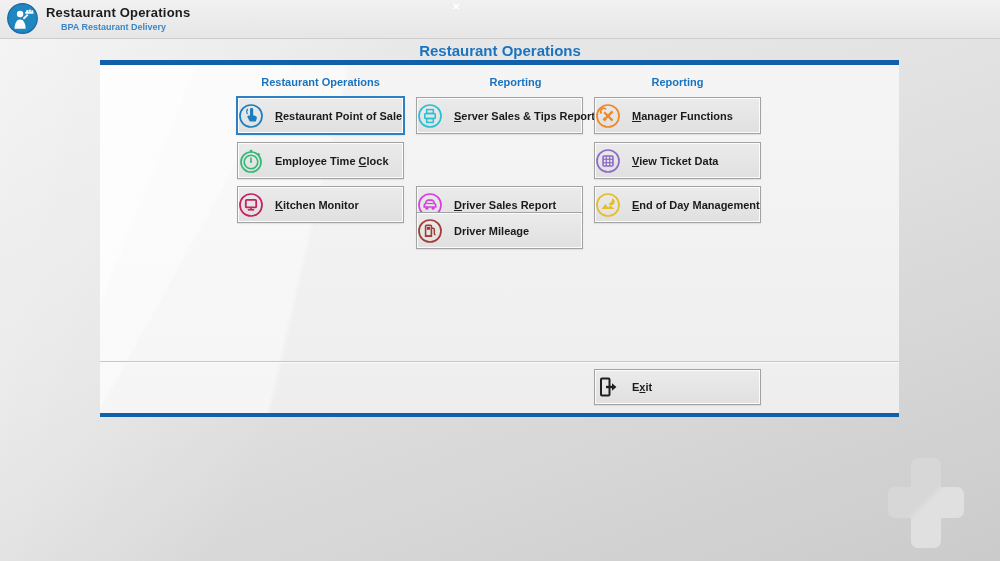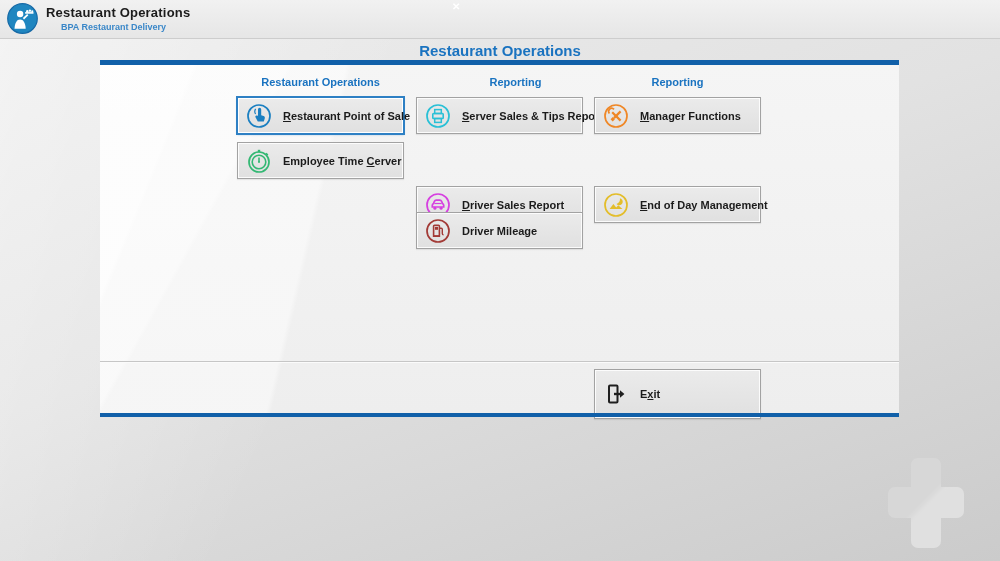--- a/index.html
+++ b/index.html
@@ -36,33 +36,33 @@
       linear-gradient(119deg, rgba(255,255,255,.40) 19%, rgba(255,255,255,0) 19.5%),
       linear-gradient(103deg, rgba(255,255,255,.45) 28%, rgba(255,255,255,0) 28.6%),
       linear-gradient(#f5f5f5,#eeeeee);
   }
   .col-header{position:absolute;top:11px;width:167px;text-align:center;font-size:11px;font-weight:bold;}
   .ch1{left:137px}.ch2{left:332px}.ch3{left:494px}
   .panel-divider{position:absolute;left:0;top:296px;width:799px;height:1px;background:#c6c6c6;border-bottom:1px solid #fbfbfb;}
   
   .btn{
     position:absolute;width:167px;height:37px;box-sizing:border-box;
-    display:flex;align-items:center;gap:11px;padding-left:8px;
+    display:flex;align-items:center;gap:11px;
     background:linear-gradient(#ebebeb,#e0e0e0);
     border:1px solid #a2a2a2;
     box-shadow:inset 0 0 0 1px rgba(255,255,255,.85), 0 1px 1px rgba(0,0,0,.07);
     cursor:pointer;
   }
   .btn.focused{
     border:1px solid #2e80c4;
     box-shadow:0 0 0 1px #2e80c4, inset 0 0 0 1px #ffffff, 0 1px 2px rgba(46,128,196,.35);
   }
   .c1{left:137px}.c2{left:316px}.c3{left:494px}
   .r1{top:32px}.r2{top:77px}.r3{top:121px}.r4{top:147px}
-  .btn-exit{left:494px;top:304px;height:50px;}
+  .btn-exit{left:494px;top:304px;height:36px;}
   .btn-icon{width:26px;height:26px;flex:0 0 26px;}
   .btn-icon svg{display:block;}
   .lbl{font-size:11px;font-weight:bold;color:#1b1b1b;white-space:nowrap;}
   .k{text-decoration:underline;}
   
   .watermark{position:absolute;left:888px;top:458px;width:76px;height:90px;opacity:.85;}
   .wm-v,.wm-h{position:absolute;background:linear-gradient(135deg,#d9d9d9 45%,#e4e4e4 55%);border-radius:7px;}
   .wm-v{left:23px;top:0;width:30px;height:90px;}
   .wm-h{left:0;top:29px;width:76px;height:31px;}
 </style>
@@ -113,23 +113,34 @@
       <span class="btn-icon" style="color: rgb(51, 184, 115);">
         <svg width="26" height="26" viewBox="0 0 26 26">
           <circle cx="13" cy="14" r="10" fill="none" stroke="currentColor" stroke-width="1.7"></circle>
           <circle cx="13" cy="14" r="6.8" fill="none" stroke="currentColor" stroke-width="1.6"></circle>
           <line x1="13" y1="1.8" x2="13" y2="4.2" stroke="currentColor" stroke-width="2.4"></line>
           <line x1="20" y1="5.2" x2="21.8" y2="7" stroke="currentColor" stroke-width="1.6"></line>
           <line x1="13" y1="14" x2="13" y2="9.6" stroke="currentColor" stroke-width="1.6"></line>
           <circle cx="13" cy="14" r="1" fill="currentColor"></circle>
         </svg>
       </span>
-      <span class="lbl"><span>Employee Time </span><span class="k">C</span><span>erver</span></span>
-    </div>
-
+      <span class="lbl"><span>Employee Time </span><span class="k">C</span><span>lock</span></span>
+    </div>
+
+    <div class="btn c1 r3">
+      <span class="btn-icon" style="color: rgb(197, 33, 95);">
+        <svg width="26" height="26" viewBox="0 0 26 26">
+          <circle cx="13" cy="13" r="11" fill="none" stroke="currentColor" stroke-width="1.7"></circle>
+          <rect x="7.8" y="7.8" width="10.4" height="7.6" rx="1" fill="none" stroke="currentColor" stroke-width="1.8"></rect>
+          <line x1="13" y1="15.4" x2="13" y2="17.6" stroke="currentColor" stroke-width="1.6"></line>
+          <line x1="9.8" y1="17.8" x2="16.2" y2="17.8" stroke="currentColor" stroke-width="1.6"></line>
+        </svg>
+      </span>
+      <span class="lbl"><span class="k">K</span><span>itchen Monitor</span></span>
+    </div>
 
     <div class="btn c2 r1">
       <span class="btn-icon" style="color: rgb(41, 192, 214);">
         <svg width="26" height="26" viewBox="0 0 26 26">
           <circle cx="13" cy="13" r="11" fill="none" stroke="currentColor" stroke-width="1.7"></circle>
           <rect x="9.7" y="6.6" width="6.6" height="3.9" fill="none" stroke="currentColor" stroke-width="1.5"></rect>
           <rect x="7.8" y="10.5" width="10.4" height="5" rx="0.8" fill="none" stroke="currentColor" stroke-width="1.6"></rect>
           <rect x="9.7" y="15.5" width="6.6" height="3.9" fill="none" stroke="currentColor" stroke-width="1.5"></rect>
         </svg>
       </span>
@@ -169,20 +180,33 @@
           <circle cx="13" cy="13" r="11" fill="none" stroke="currentColor" stroke-width="1.7"></circle>
           <path d="M11 6.3a3.1 3.1 0 1 0-4.6 4.2" fill="none" stroke="currentColor" stroke-width="1.8"></path>
           <line x1="9.2" y1="9.2" x2="17.6" y2="17.6" stroke="currentColor" stroke-width="2.2"></line>
           <line x1="17.6" y1="8.4" x2="10.9" y2="15.1" stroke="currentColor" stroke-width="2.2"></line>
           <line x1="10.9" y1="15.1" x2="8.6" y2="17.4" stroke="currentColor" stroke-width="3"></line>
         </svg>
       </span>
       <span class="lbl"><span class="k">M</span><span>anager Functions</span></span>
     </div>
 
+    <div class="btn c3 r2">
+      <span class="btn-icon" style="color: rgb(142, 107, 200);">
+        <svg width="26" height="26" viewBox="0 0 26 26">
+          <circle cx="13" cy="13" r="11" fill="none" stroke="currentColor" stroke-width="1.7"></circle>
+          <rect x="8" y="8" width="10" height="10" rx="1" fill="none" stroke="currentColor" stroke-width="1.6"></rect>
+          <line x1="11.3" y1="8" x2="11.3" y2="18" stroke="currentColor" stroke-width="1.2"></line>
+          <line x1="14.7" y1="8" x2="14.7" y2="18" stroke="currentColor" stroke-width="1.2"></line>
+          <line x1="8" y1="11.3" x2="18" y2="11.3" stroke="currentColor" stroke-width="1.2"></line>
+          <line x1="8" y1="14.7" x2="18" y2="14.7" stroke="currentColor" stroke-width="1.2"></line>
+        </svg>
+      </span>
+      <span class="lbl"><span class="k">V</span><span>iew Ticket Data</span></span>
+    </div>
 
     <div class="btn c3 r3">
       <span class="btn-icon" style="color: rgb(227, 189, 42);">
         <svg width="26" height="26" viewBox="0 0 26 26">
           <circle cx="13" cy="13" r="11" fill="none" stroke="currentColor" stroke-width="1.7"></circle>
           <path d="M16.9 6.3a3.5 3.5 0 1 1-3.4 5.6 4.7 4.7 0 0 0 3.4-5.6z" fill="currentColor"></path>
           <path d="M6.6 17l3.8-4.9 2.8 3.4 2-2.3 4.3 3.8z" fill="currentColor"></path>
         </svg>
       </span>
       <span class="lbl"><span class="k">E</span><span>nd of Day Management</span></span>

